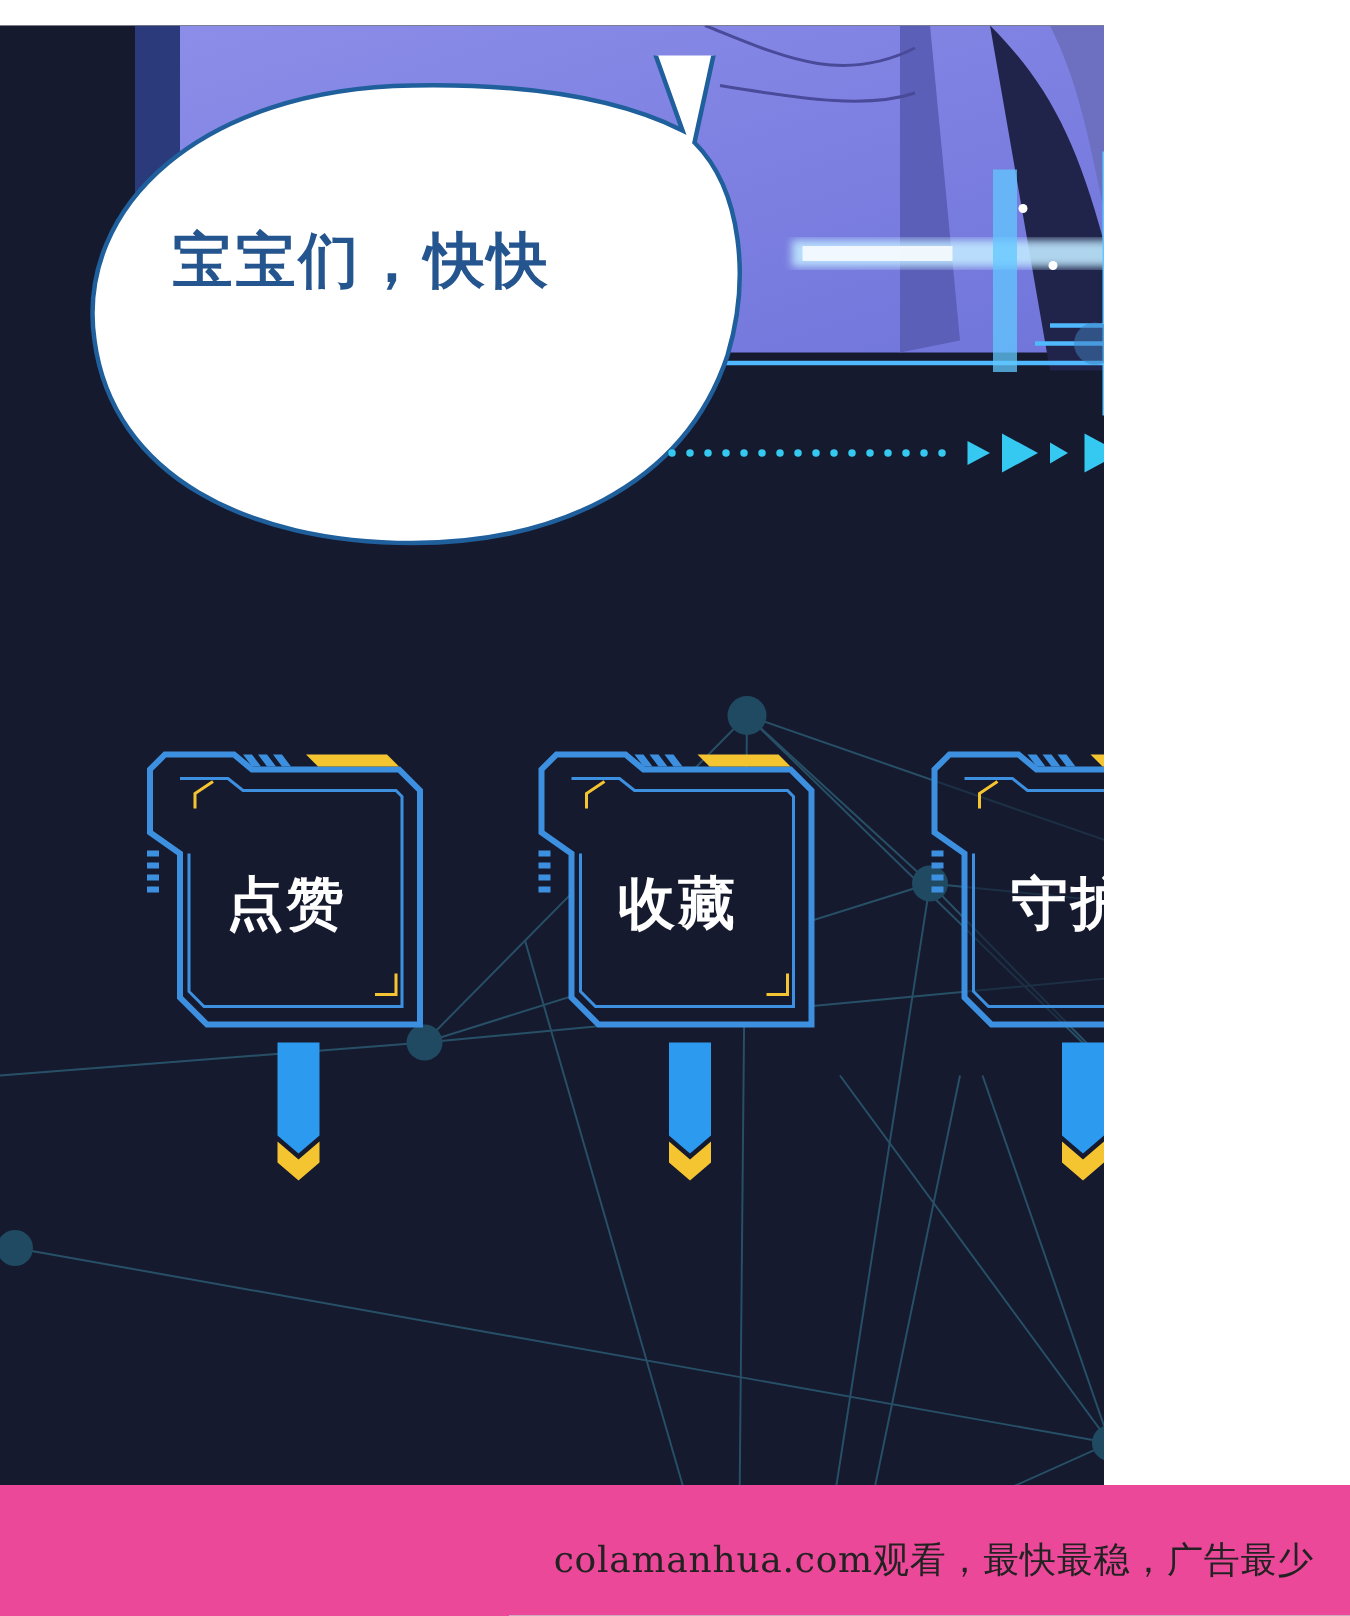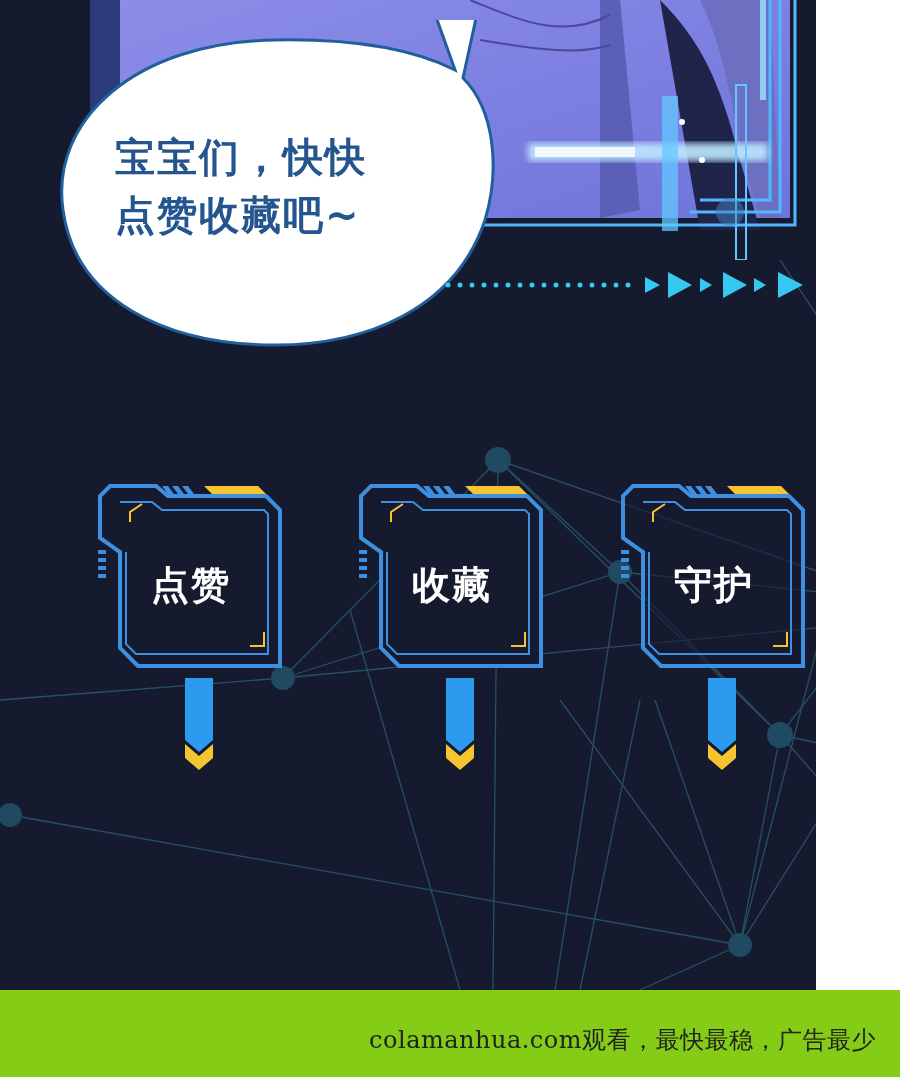--- a/index.html
+++ b/index.html
@@ -1,19 +1,19 @@
 <!DOCTYPE html>
 <html><head>
 <meta charset="utf-8">
 <style>
   * { margin:0; padding:0; box-sizing:border-box; }
   html, body { width:900px; height:1077px; background:#ffffff; overflow:hidden; }
   body { position:relative; font-family:"DejaVu Sans", sans-serif; }
 
-  .comic-panel { position:absolute; left:0; top:0; width:816px; height:990px; background:#161a2e; overflow:hidden; }
+  .comic-panel { position:absolute; left:0; top:17px; width:736px; height:990px; background:#161a2e; overflow:hidden; }
   .network { position:absolute; left:0; top:0; width:900px; height:990px; }
 
   
   .art { position:absolute; left:0; top:0; width:900px; height:260px; }
 
   .speech-bubble {
     position:absolute; left:55px; top:20px; width:440px; height:330px;
   }
   .bubble-text {
     position:absolute; left:115px; top:128px; width:320px;
@@ -25,21 +25,21 @@
 
   .badge { position:absolute; top:482px; width:190px; height:300px; }
   .badge svg { position:absolute; left:0; top:0; }
   .badge-label {
     position:absolute; left:0; width:190px; top:78px; text-align:center;
     color:#ffffff; font-weight:bold; font-size:38px; letter-spacing:2px;
     font-family:"DejaVu Sans", sans-serif;
   }
 
   .footer {
-    position:absolute; left:0; top:990px; width:900px; height:87px; background:#84cc16;
+    position:absolute; left:0; top:990px; width:900px; height:87px; background:#ec4899;
   }
   .footer-text {
     position:absolute; right:24px; top:34px; font-family:"DejaVu Serif", serif;
     font-size:24px; color:#222222; letter-spacing:0.5px;
   }
 </style>
 </head>
 <body>
 
 <div class="comic-panel">
@@ -115,21 +115,20 @@
       <circle cx="702" cy="160" r="3"></circle>
     </g>
   </svg>
 
   <div class="speech-bubble">
     <svg width="440" height="330" viewBox="0 0 440 330">
       <path d="M220 20 C330 18 380 40 400 50 L375 -20 L425 -20 L408 58 C440 90 445 150 430 200 C400 290 310 325 220 325 C110 325 20 280 8 190 C-5 100 80 22 220 20 Z" fill="#ffffff" stroke="#1f5f9c" stroke-width="3"></path>
     </svg>
     <div class="bubble-text" style="left:60px; top:108px;">
       <div>宝宝们，快快</div>
-      <div>点赞收藏吧~</div>
     </div>
   </div>
 
   <svg class="arrow-row" viewBox="0 0 370 34">
     <g fill="#35c8f0">
       <circle cx="8" cy="17" r="2.5"></circle>
         <circle cx="20" cy="17" r="2.5"></circle>
         <circle cx="32" cy="17" r="2.5"></circle>
       <circle cx="44" cy="17" r="2.5"></circle>
         <circle cx="56" cy="17" r="2.5"></circle>

